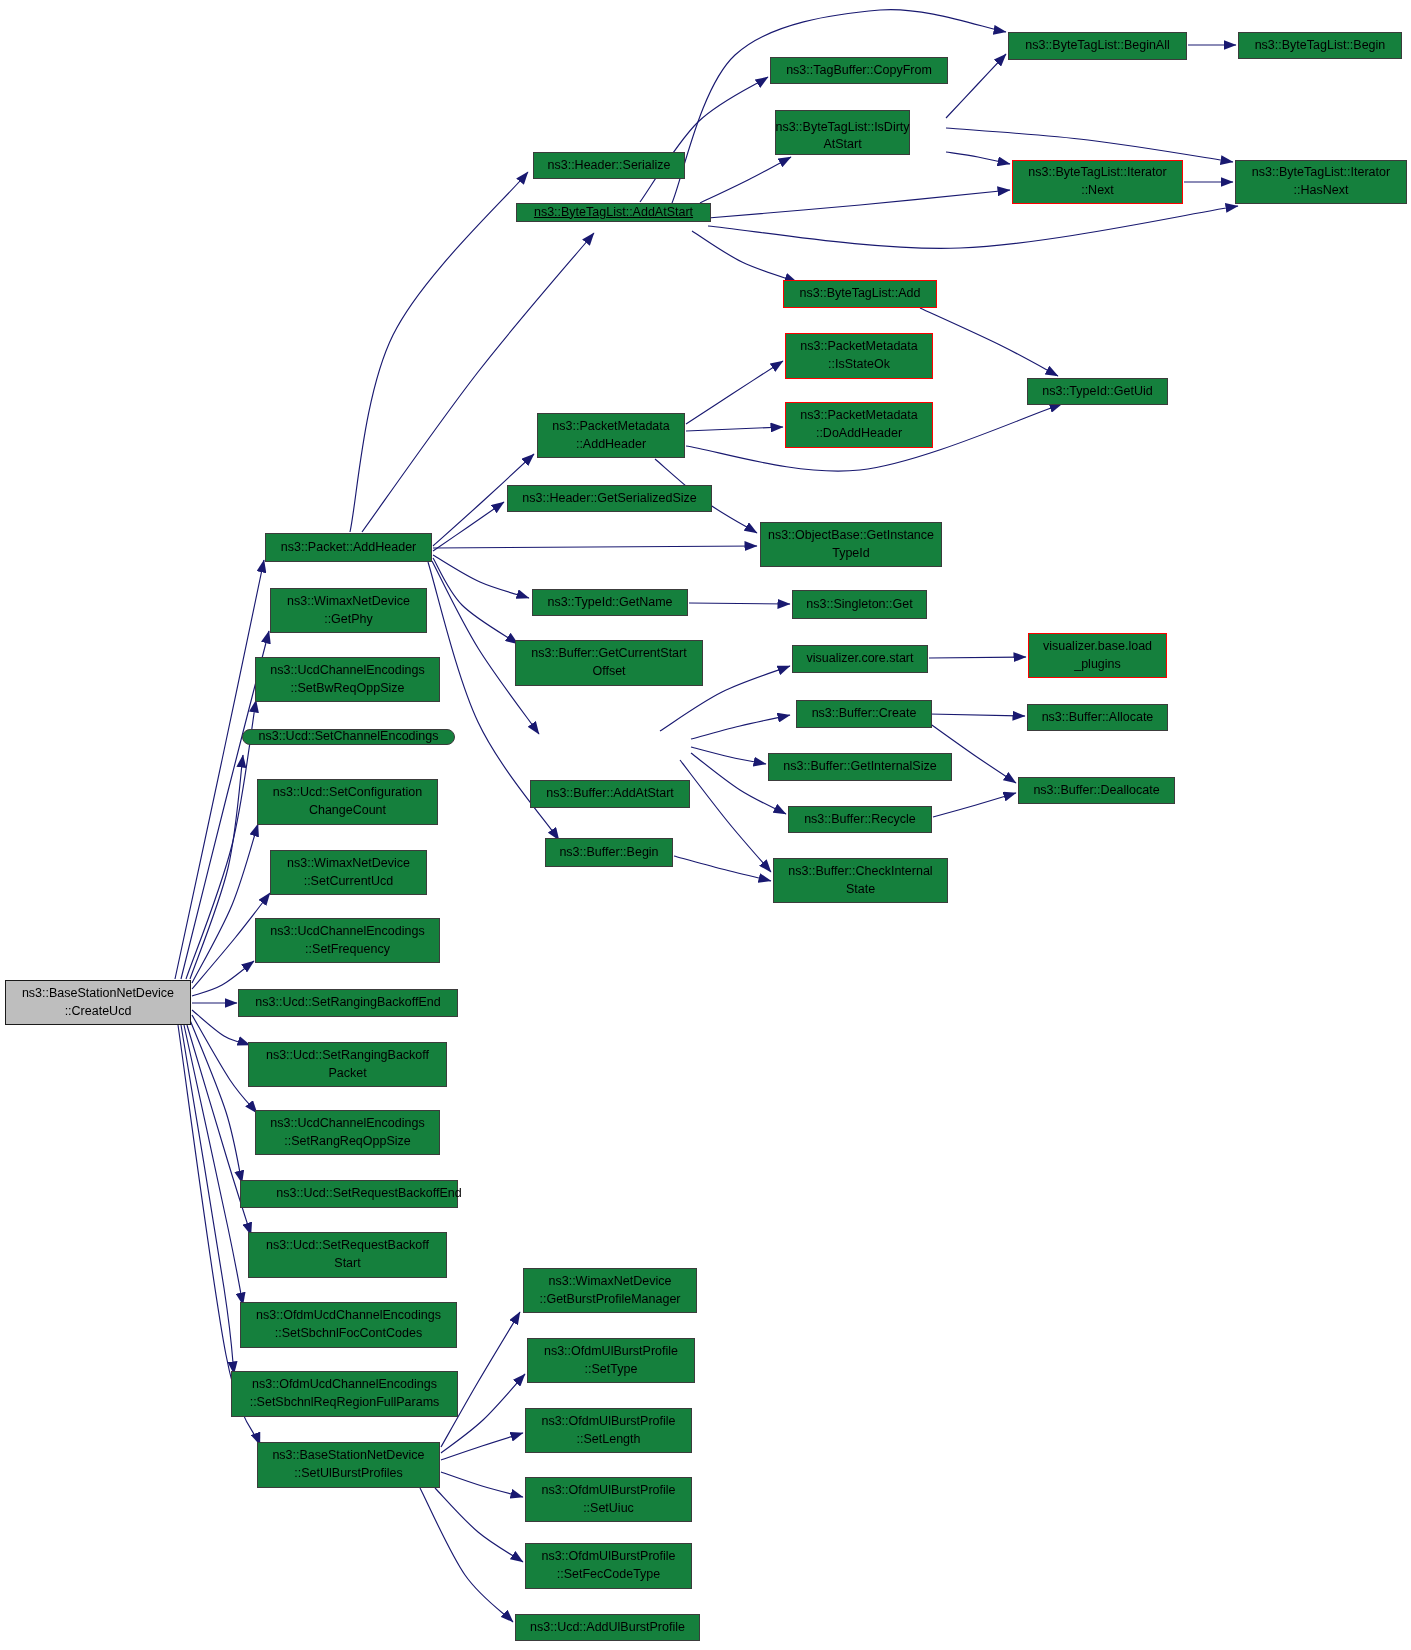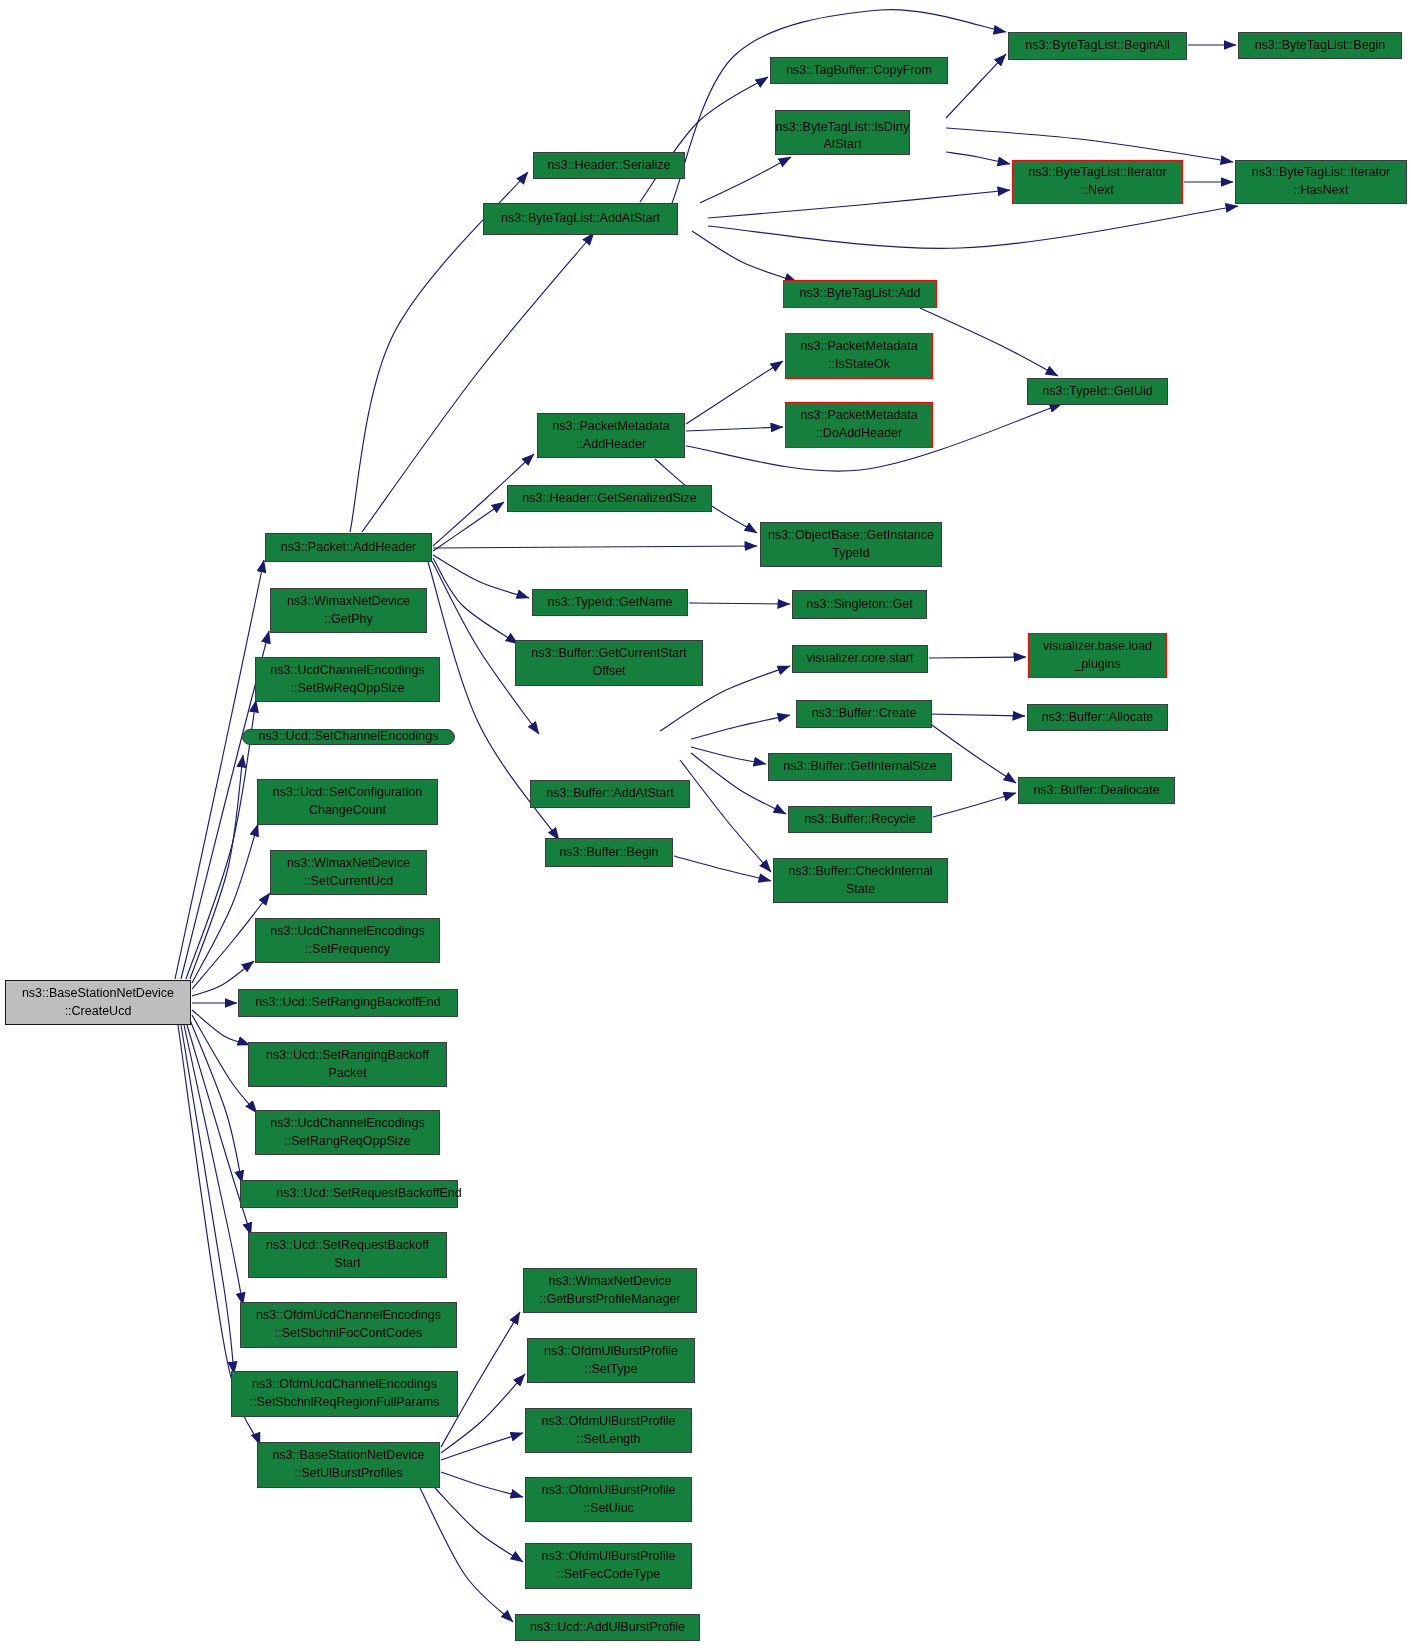--- a/index.html
+++ b/index.html
@@ -138,21 +138,21 @@
       <span>ns3::OfdmUcdChannelEncodings
 ::SetSbchnlReqRegionFullParams</span>
     </div>
     <div class="node" style="left: 257px; top: 1442px; width: 183px; height: 46px;">
       <span>ns3::BaseStationNetDevice
 ::SetUlBurstProfiles</span>
     </div>
     <div class="node" style="left: 533px; top: 152px; width: 152px; height: 27px;">
       <span>ns3::Header::Serialize</span>
     </div>
-    <div class="node" style="left: 483px; top: 203px; width: 195px; height: 32px;">
+    <div class="node" style="left: 516px; top: 203px; width: 195px; height: 19px; text-decoration: underline;">
       <span>ns3::ByteTagList::AddAtStart</span>
     </div>
     <div class="node" style="left: 770px; top: 57px; width: 178px; height: 27px;">
       <span>ns3::TagBuffer::CopyFrom</span>
     </div>
     <div class="node" style="left: 775px; top: 110px; width: 135px; height: 45px; align-items: flex-end;">
       <span>ns3::ByteTagList::IsDirty
 AtStart</span>
     </div>
     <div class="node" style="left: 1008px; top: 32px; width: 179px; height: 28px;">

